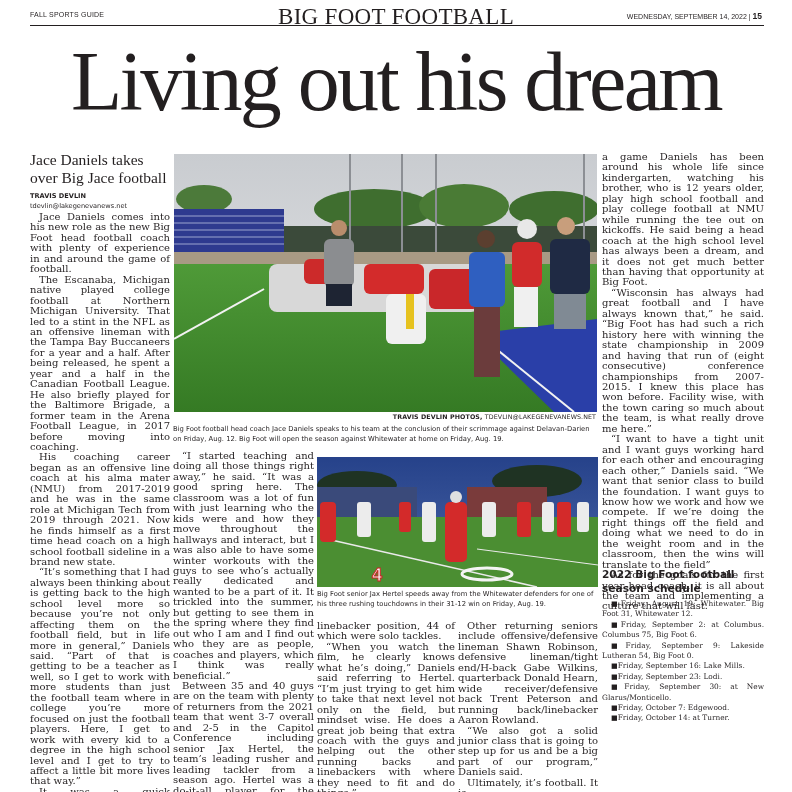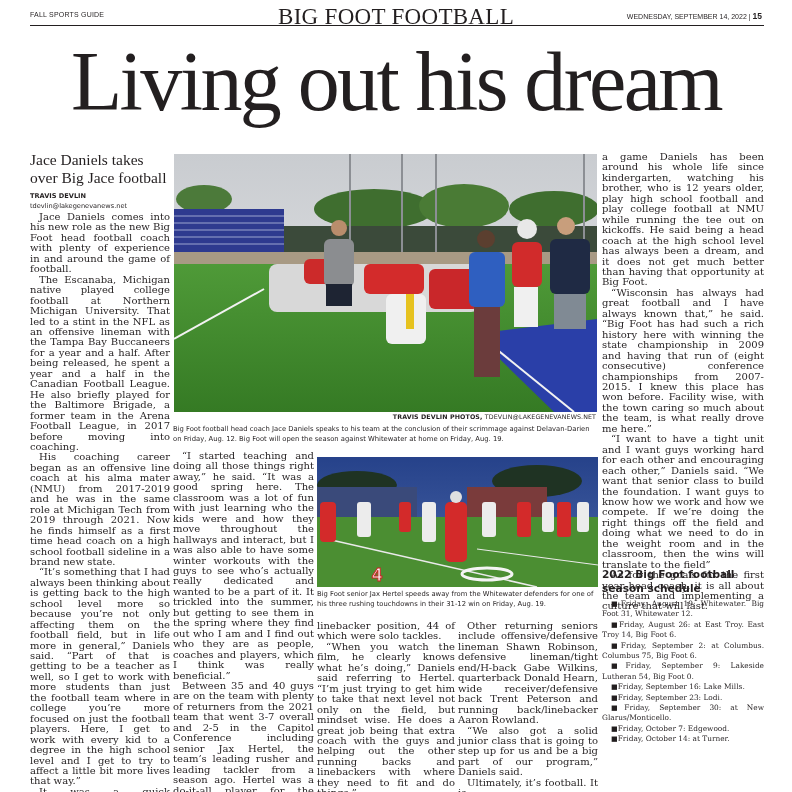--- a/index.html
+++ b/index.html
@@ -189,21 +189,20 @@
 <div class="abs col col5">
   <p style="text-indent:0">a game Daniels has been around his whole life since kindergarten, watching his brother, who is 12 years older, play high school football and play college football at NMU while running the tee out on kickoffs. He said being a head coach at the high school level has always been a dream, and it does not get much better than having that opportunity at Big Foot.</p>
   <p>“Wisconsin has always had great football and I have always known that,” he said. “Big Foot has had such a rich history here with winning the state championship in 2009 and having that run of (eight consecutive) conference championships from 2007-2015. I knew this place has won before. Facility wise, with the town caring so much about the team, is what really drove me here.”</p>
   <p>“I want to have a tight unit and I want guys working hard for each other and encouraging each other,” Daniels said. “We want that senior class to build the foundation. I want guys to know how we work and how we compete. If we’re doing the right things off the field and doing what we need to do in the weight room and in the classroom, then the wins will translate to the field”</p>
   <p>As for the goals for the first year head coach, it is all about the team and implementing a culture that will last.</p>
 </div>
 
 <div class="abs sched-title">2022 Big Foot football season schedule</div>
 <div class="abs sched col">
   <p class="it">Friday, August 19: Whitewater. Big Foot 31, Whitewater 12.</p>
-  <p class="it">Friday, August 26: at East Troy. East Troy 14, Big Foot 6.</p>
   <p class="it">Friday, September 2: at Columbus. Columbus 75, Big Foot 6.</p>
   <p class="it">Friday, September 9: Lakeside Lutheran 54, Big Foot 0.</p>
   <p class="it">Friday, September 16: Lake Mills.</p>
   <p class="it">Friday, September 23: Lodi.</p>
   <p class="it">Friday, September 30: at New Glarus/Monticello.</p>
   <p class="it">Friday, October 7: Edgewood.</p>
   <p class="it">Friday, October 14: at Turner.</p>
 </div>
 
 </body></html>

